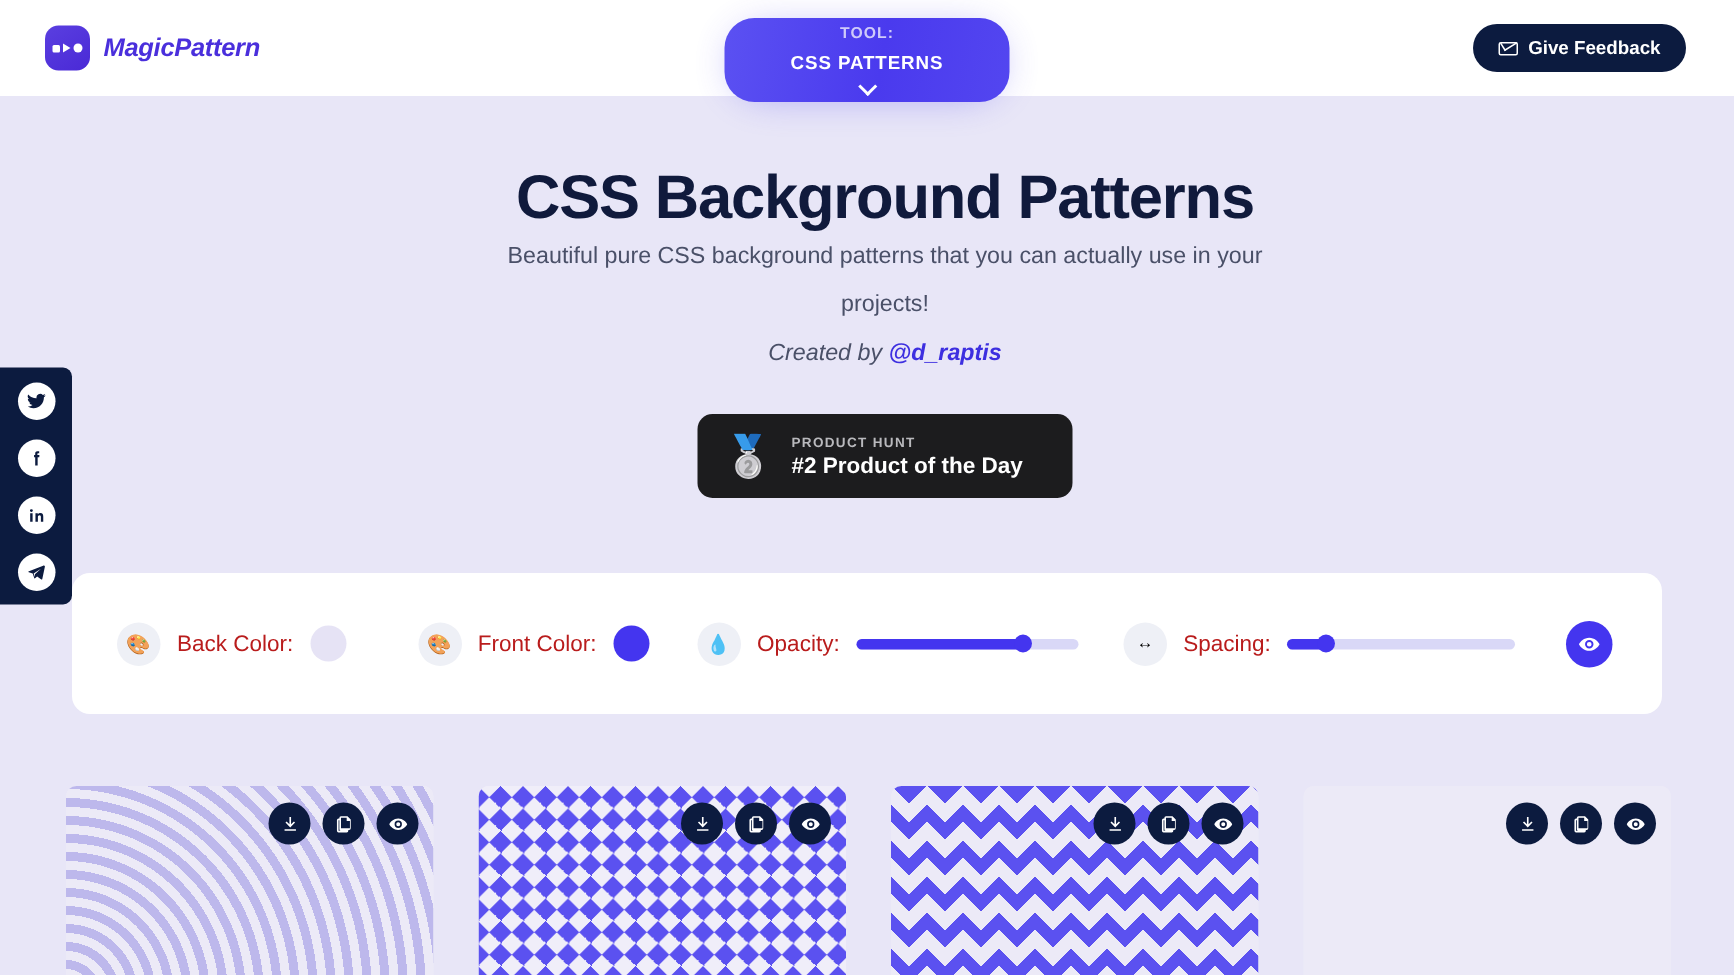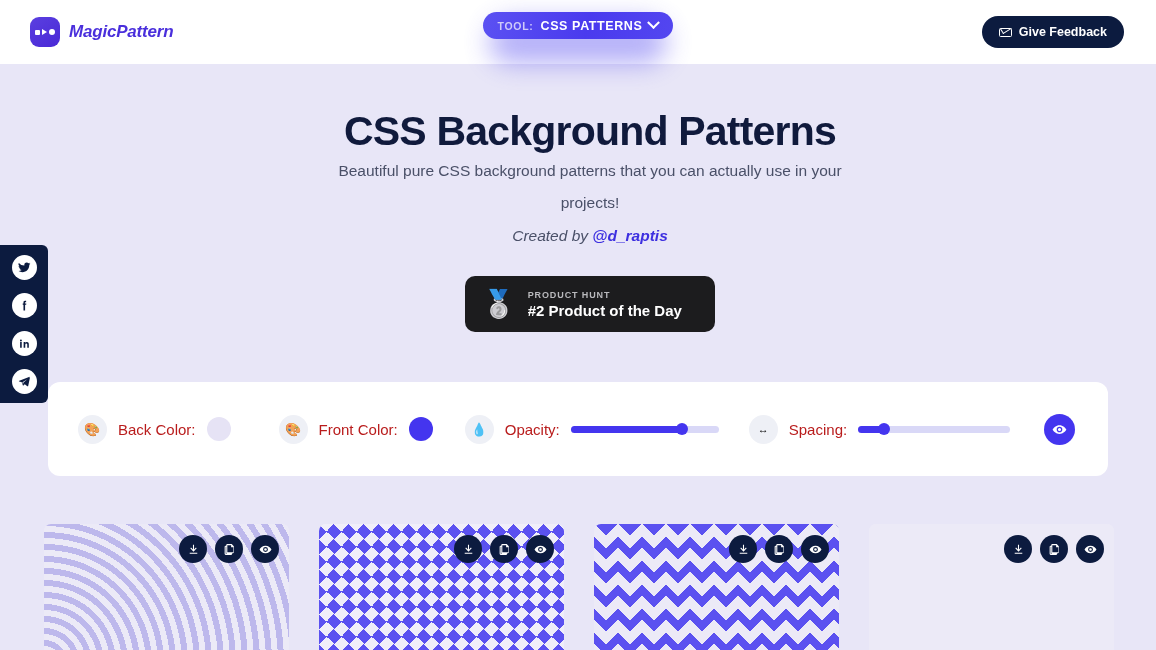--- a/index.html
+++ b/index.html
@@ -35,24 +35,24 @@
   .logo-text {
     font-size: 17px; font-weight: bold; color: #4a2fdc; letter-spacing: -0.2px; font-style: italic;
   }
 
   .tool-pill-wrap { position: absolute; left: 483px; top: 12px; }
   .tool-pill-glow {
     position: absolute; left: 6px; top: 8px; width: 178px; height: 44px;
     border-radius: 22px; background: #5b51f0; filter: blur(13px); opacity: .45;
   }
   .tool-pill {
-    position: relative; width: 190px; height: 27px; border-radius: 20px;
+    position: relative; width: 190px; height: 56px; border-radius: 20px;
     background: linear-gradient(100deg, #5b51f2 0%, #4a3aee 55%, #5346f0 100%);
     display: flex; align-items: center; justify-content: center; gap: 7px;
-    color: #fff; cursor: pointer; border: none;
+    color: #fff; cursor: pointer; border: none; flex-direction: column;
   }
   .tool-label { font-size: 10.5px; font-weight: bold; letter-spacing: .7px; color: #cfcaf9; }
   .tool-value { font-size: 12.5px; font-weight: bold; letter-spacing: .6px; color: #fff; }
   .chev { width: 9px; height: 9px; border-right: 2px solid #fff; border-bottom: 2px solid #fff;
           transform: rotate(45deg) translate(-2px,-2px); }
 
   .feedback-btn {
     position: absolute; right: 32px; top: 16px; height: 32px; padding: 0 17px;
     border-radius: 16px; background: #0c1b3f; color: #fff; border: none;
     display: flex; align-items: center; gap: 7px;

